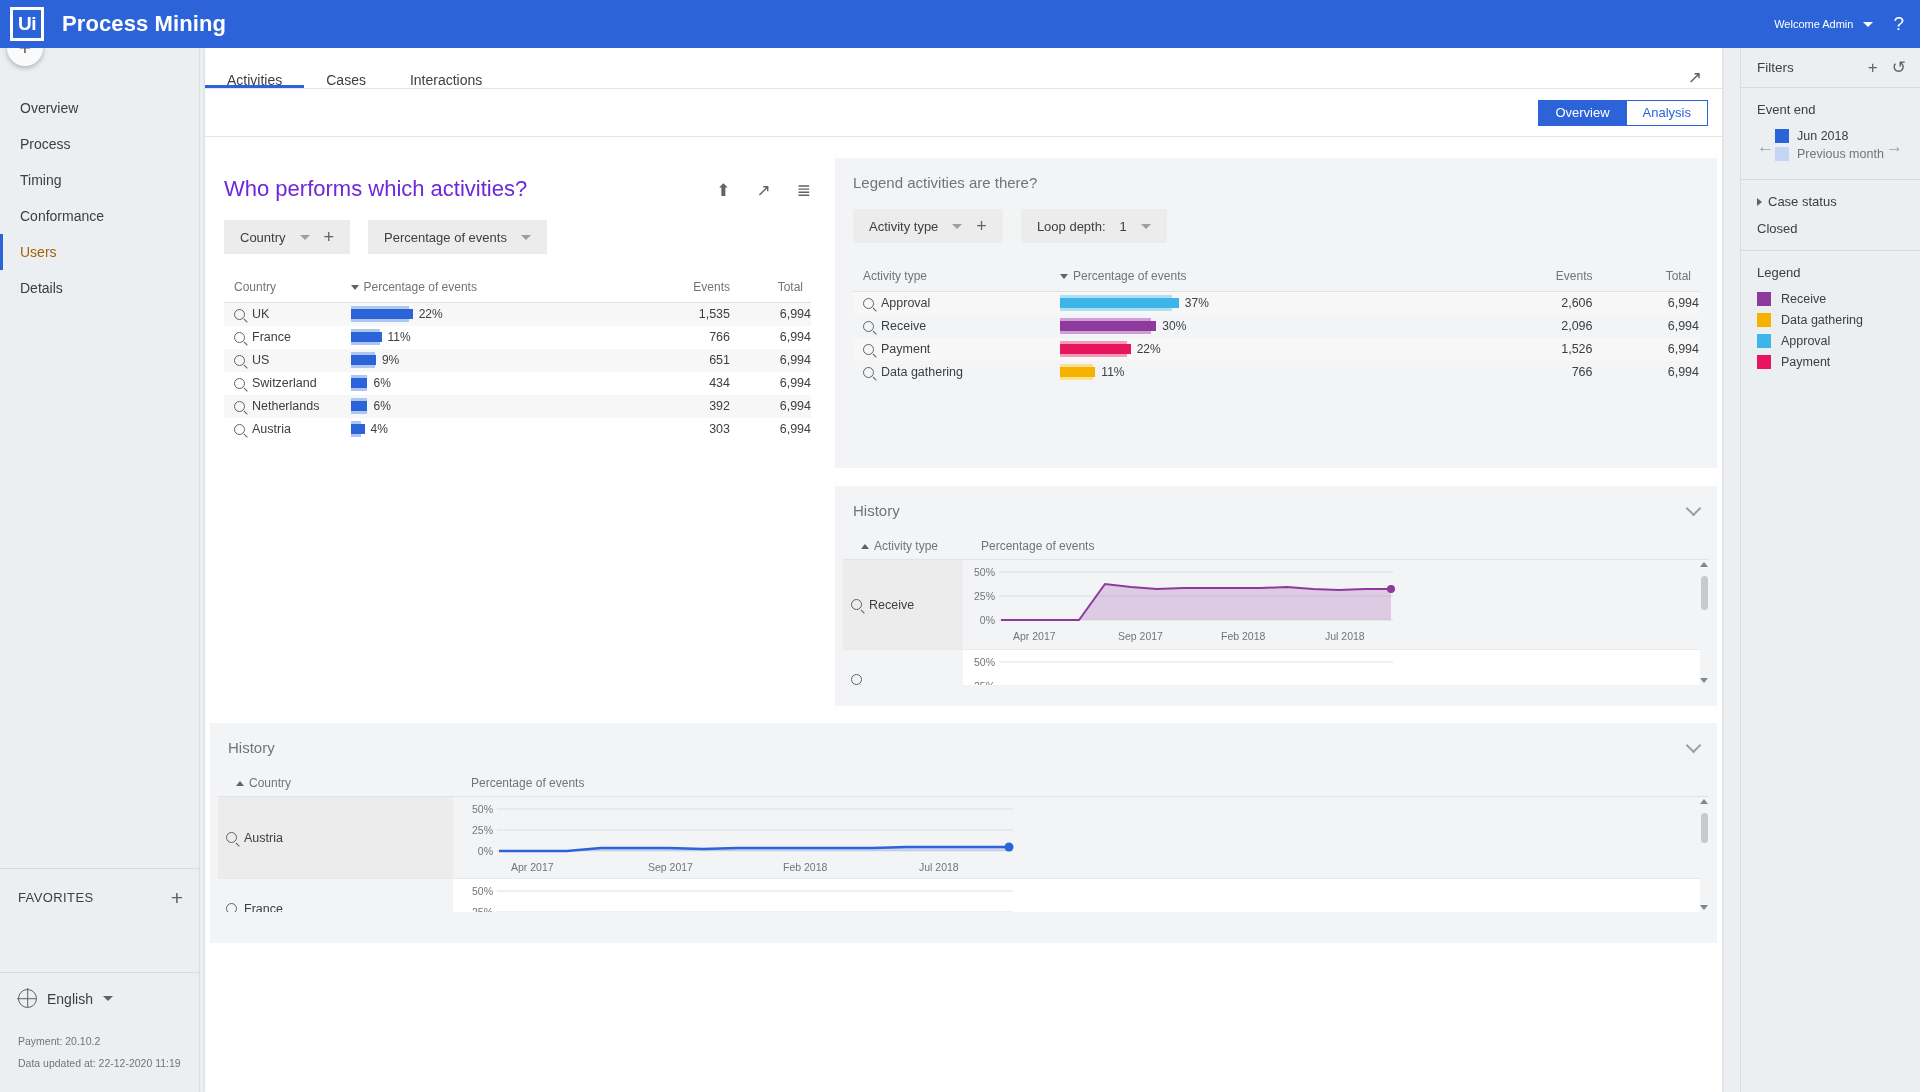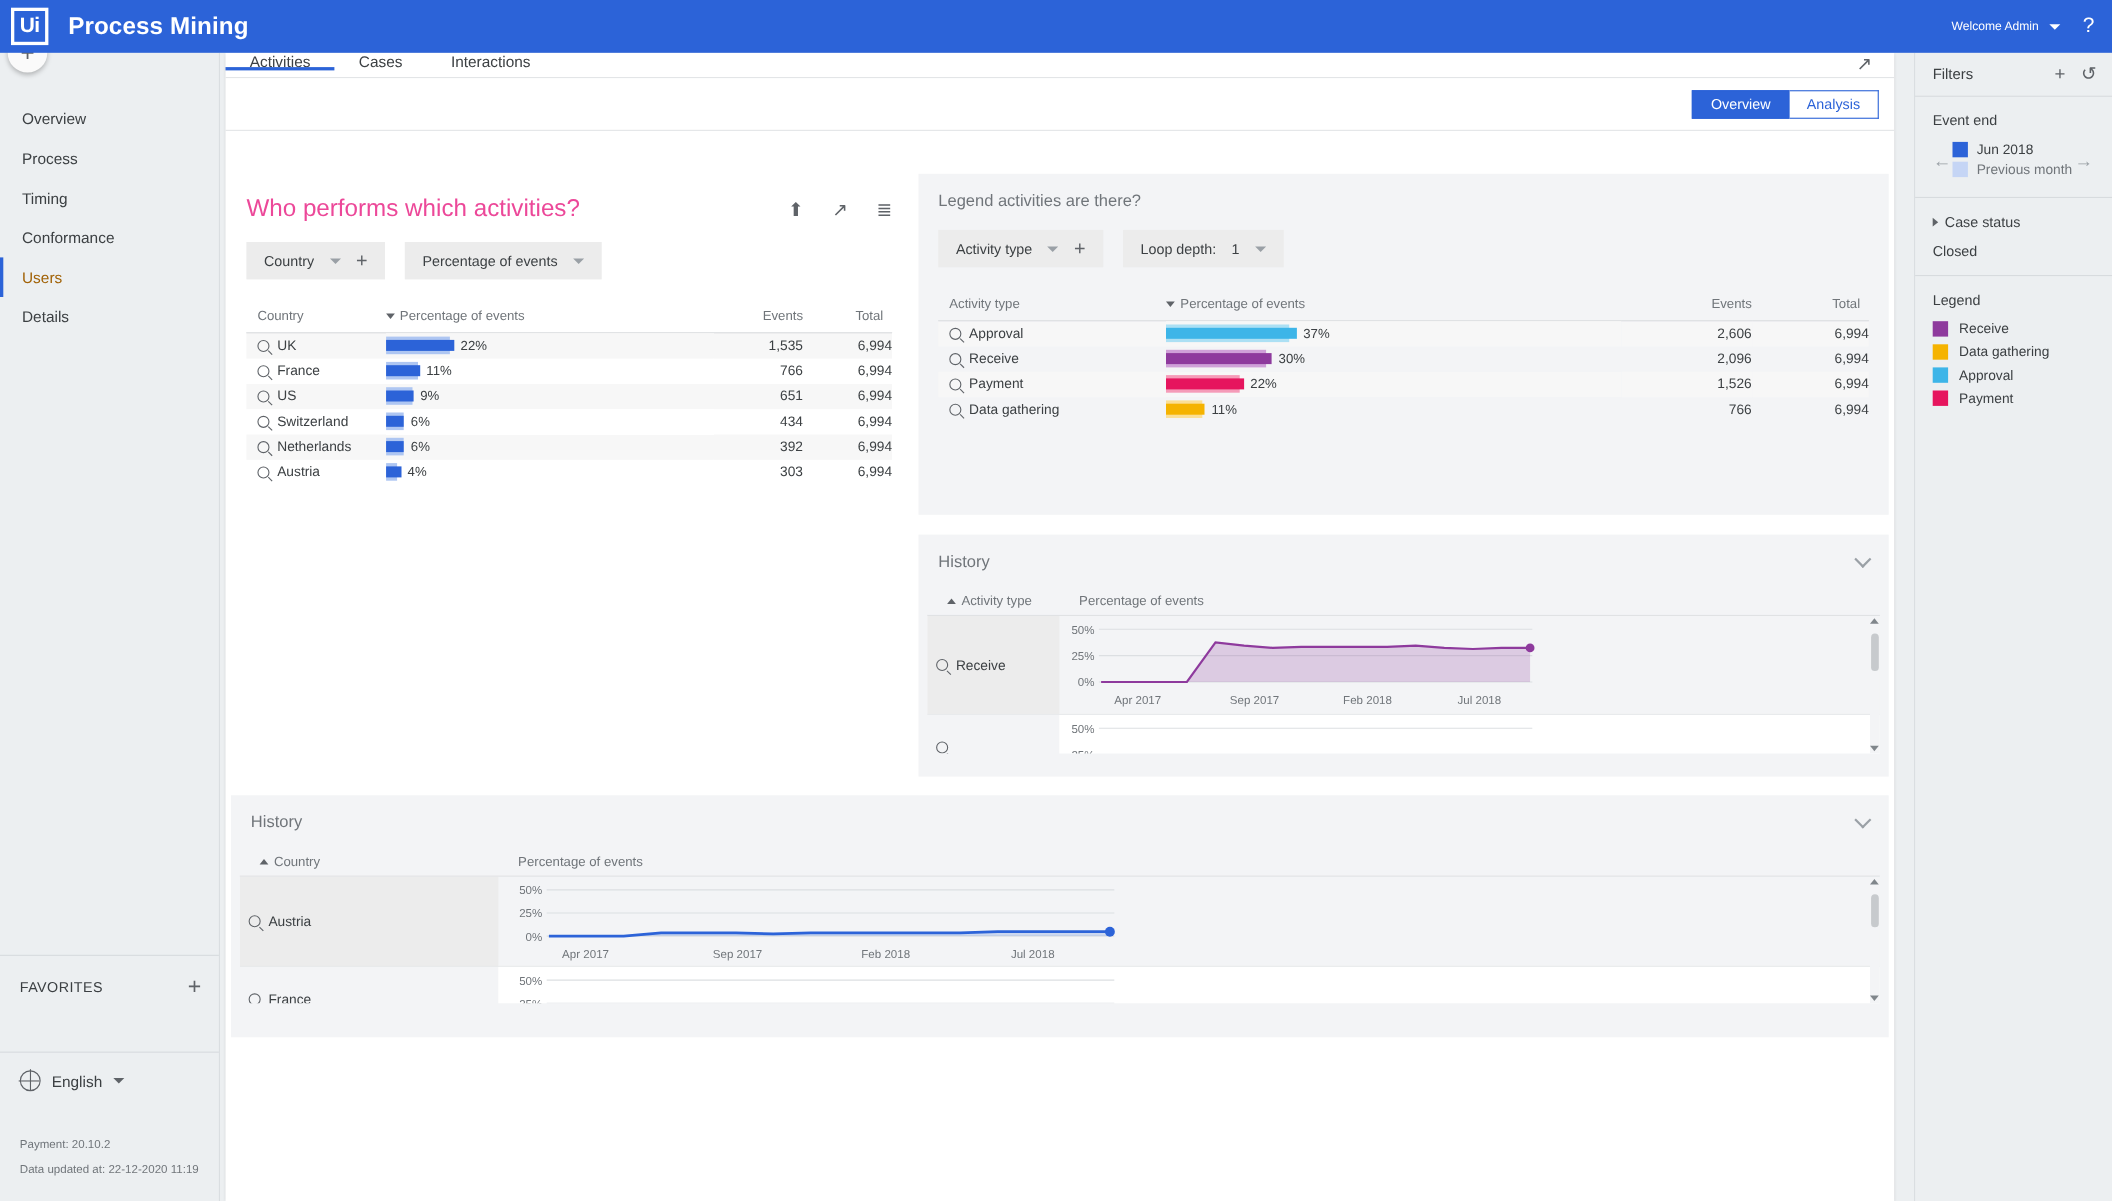--- a/index.html
+++ b/index.html
@@ -66,21 +66,21 @@
     background: #2c63d8;
   }
   .favorites {
     position: absolute; left: 0; bottom: 172px; width: 199px;
     border-top: 1px solid #d7dbde; padding: 18px 16px 12px 18px;
     display: flex; align-items: center; justify-content: space-between;
   }
   .fav-label { font-size: 13px; letter-spacing: .4px; color: #3c4043; }
   .fav-plus { font-size: 21px; color: #5f6368; font-weight: 300; line-height: 1; }
   .lang {
-    position: absolute; left: 0; bottom: 84px; width: 199px;
+    position: absolute; left: 0; bottom: 68px; width: 199px;
     border-top: 1px solid #d7dbde; padding: 16px 18px;
     display: flex; align-items: center; gap: 10px;
   }
   .globe {
     width: 19px; height: 19px; border-radius: 50%;
     border: 1.6px solid #5f6368; position: relative; flex: none;
   }
   .globe::before {
     content:""; position:absolute; left:50%; top:-1.6px; width:1.6px; height:19px;
     background:#5f6368; transform: translateX(-50%);
@@ -132,21 +132,21 @@
   
   .main {
     position: absolute; left: 200px; top: 48px; right: 180px; bottom: 0;
     background: #eceff1; overflow: hidden;
   }
   .card-shell {
     position: absolute; left: 5px; top: 0; right: 18px; bottom: 0;
     background: #ffffff; box-shadow: 0 1px 3px rgba(0,0,0,.14);
   }
   .tabs-bar {
-    height: 23px; display: flex; align-items: flex-start;
+    height: 41px; display: flex; align-items: flex-end;
     border-bottom: 1px solid #e3e5e7; position: relative;
   }
   .tab {
     padding: 0 22px; display: flex; align-items: center; font-size: 14px;
     color: #3c4043; cursor: pointer; position: relative;
   }
   .tab.active::after {
     content:""; position:absolute; left:0; right:0; bottom:0; height:3px; background:#2c63d8;
   }
   .expand-tr {
@@ -165,21 +165,21 @@
   .seg.off { background: #fff; color: #2c63d8; border-left: none; }
 
   .scroll-area { position: absolute; left:0; right:0; top: 90px; bottom: 0; overflow: hidden; }
   .panel-title { font-size: 15px; color: #70757a; }
 
   .left-panel {
     position: absolute; left: 5px; top: 20px; width: 615px; height: 430px;
     background: #ffffff;
   }
   .lp-head { display: flex; align-items: flex-start; padding: 18px 14px 0 14px; }
-  .lp-title { font-size: 22px; color: #ec4899; font-weight: 400; }
+  .lp-title { font-size: 22px; color: #6d28d9; font-weight: 400; }
   .lp-icons { margin-left: auto; display: flex; gap: 26px; padding-top: 6px; color: #5f6368; }
   .ic { font-size: 17px; line-height: 1; }
 
   .pill-row { display: flex; gap: 18px; padding: 18px 14px 0 14px; }
   .pill {
     background: #ececec; height: 34px; display: flex; align-items: center;
     padding: 0 16px; gap: 14px; font-size: 13px; color: #3c4043; cursor: pointer;
   }
   .pill .cd { width:0;height:0;border-left:5px solid transparent;border-right:5px solid transparent;border-top:5px solid #9aa0a6;}
   .pill .pl { font-size: 18px; color: #5f6368; font-weight: 300; line-height: 1; }

